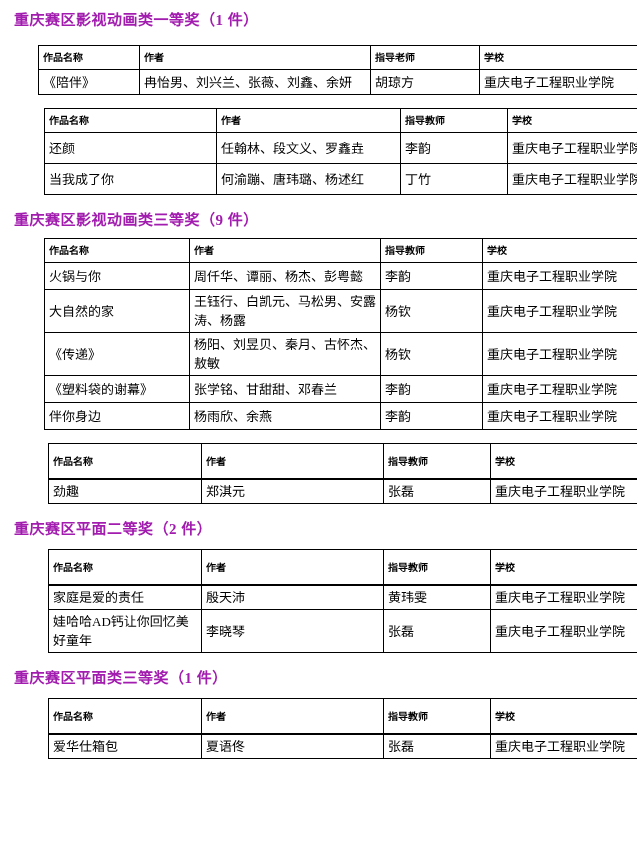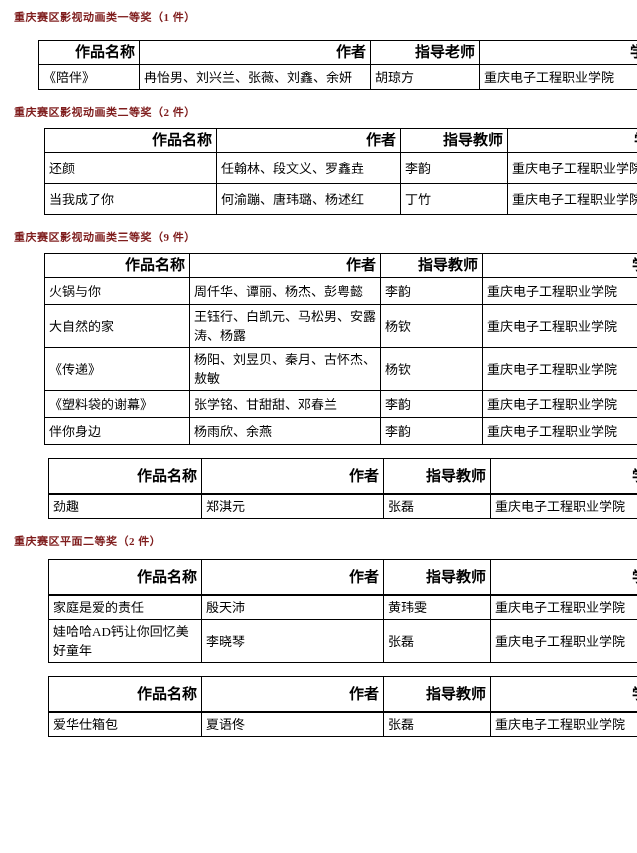--- a/index.html
+++ b/index.html
@@ -5,36 +5,36 @@
   html,body{margin:0;padding:0;}
   body{
     width:637px;height:853px;overflow:hidden;
     background:#ffffff;color:#000000;
     font-family:"Liberation Serif","DejaVu Serif",serif;
   }
   #doc{padding:8px 0 0 0;}
   .sec{margin:0 0 13px 0;}
   .title{
     margin:0 16px 9px 14px;
-    font-size:11px;font-weight:bold;color:#7f1d1d;
+    font-size:15px;font-weight:bold;color:#a21caf;
     letter-spacing:0.5px;
   }
   .sec-1 .title{margin-bottom:16px;}
   .sec-4 .title,.sec-5 .title,.sec-6 .title{margin-bottom:11px;}
   table.tbl{
     border-collapse:collapse;table-layout:fixed;
     font-size:13px;line-height:19px;
   }
   .tbl th,.tbl td{
     border:1px solid #000;
     padding:2px 4px;
     overflow:hidden;
     word-break:break-all;
   }
-  .tbl th{font-weight:bold;text-align:right;vertical-align:middle;font-size:15px;}
+  .tbl th{font-weight:bold;text-align:left;vertical-align:middle;font-size:10px;}
   .tbl td{text-align:left;vertical-align:middle;}
   
   .t1{margin-left:38px;width:590px;}
   .t1 th:nth-child(1),.t1 td:nth-child(1){width:92px;}
   .t1 th:nth-child(2),.t1 td:nth-child(2){width:222px;}
   .t1 th:nth-child(3),.t1 td:nth-child(3){width:100px;}
   .t1 th:nth-child(4),.t1 td:nth-child(4){width:176px;}
   .t1 th{height:16px;}
   .t1 td{height:20px;margin-left:36px;}
   
@@ -89,21 +89,20 @@
           <tr>
             <td>《陪伴》</td>
             <td>冉怡男、刘兴兰、张薇、刘鑫、余妍</td>
             <td>胡琼方</td>
             <td>重庆电子工程职业学院</td>
           </tr>
         </tbody>
       </table>
     </section>
     <section class="sec sec-2">
-      <h2 class="title">重庆赛区影视动画类二等奖（2 件）</h2>
       <table class="tbl t2">
         <thead>
           <tr>
             <th>作品名称</th>
             <th>作者</th>
             <th>指导教师</th>
             <th>学校</th>
           </tr>
         </thead>
         <tbody>
@@ -208,20 +207,21 @@
           <tr>
             <td>娃哈哈AD钙让你回忆美好童年</td>
             <td>李晓琴</td>
             <td>张磊</td>
             <td>重庆电子工程职业学院</td>
           </tr>
         </tbody>
       </table>
     </section>
     <section class="sec sec-6">
+      <h2 class="title">重庆赛区平面类三等奖（1 件）</h2>
       <table class="tbl t6">
         <thead>
           <tr>
             <th>作品名称</th>
             <th>作者</th>
             <th>指导教师</th>
             <th>学校</th>
           </tr>
         </thead>
         <tbody>

